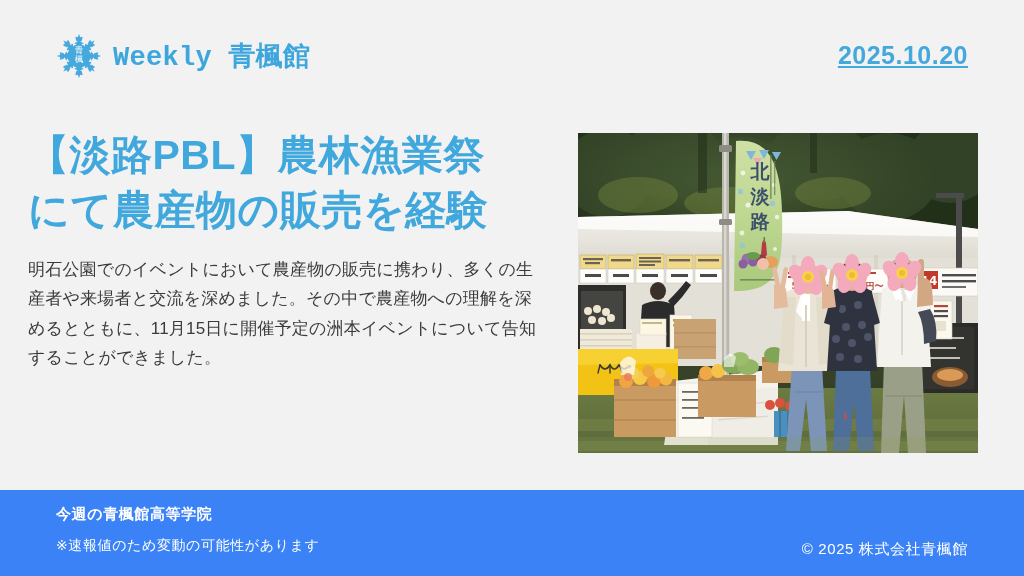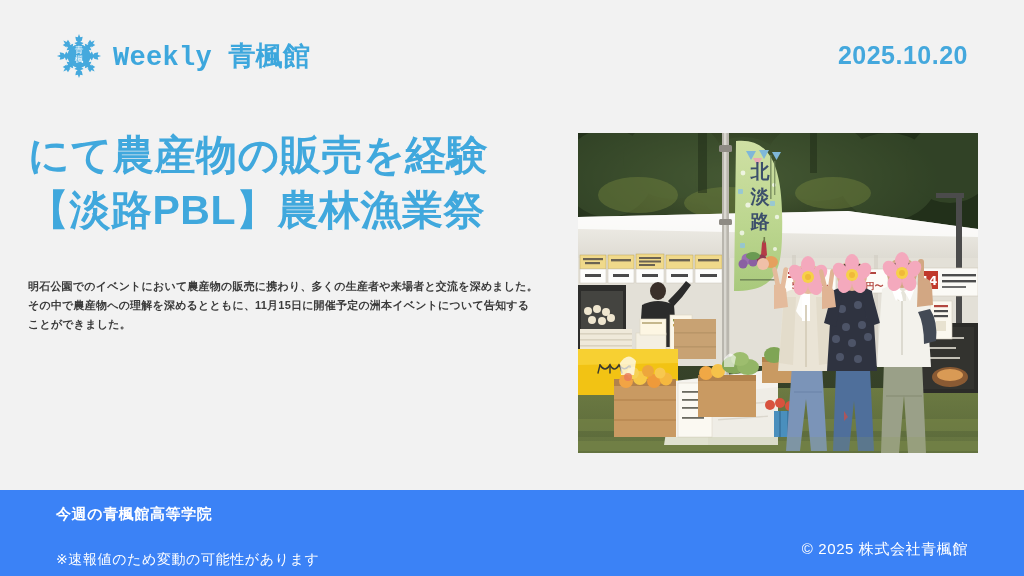--- a/index.html
+++ b/index.html
@@ -57,20 +57,21 @@
   }
 
   .header-date {
     position: absolute;
     right: 56px;
     top: 41px;
     font-size: 25px;
     font-weight: bold;
     color: #44a8dd;
     letter-spacing: 0.5px;
+    text-decoration: underline;
   }
 
   
   .main {
     position: absolute;
     left: 0;
     top: 110px;
     width: 1024px;
     height: 380px;
   }
@@ -85,27 +86,26 @@
   .headline {
     font-size: 41px;
     font-weight: bold;
     color: #40a8dd;
     line-height: 1.33;
     letter-spacing: 0.5px;
   }
   .headline .ln { display: block; white-space: nowrap; }
 
   .body-text {
-    margin-top: 40px;
-    font-size: 11px;
+    margin-top: 18px;
+    font-size: 17px;
     line-height: 1.72;
     color: #3b3b3b;
     letter-spacing: 0.2px;
     width: 512px;
-    font-weight: bold;
   }
 
   
   .photo {
     position: absolute;
     left: 578px;
     top: 23px;
     width: 400px;
     height: 320px;
     overflow: hidden;
@@ -129,21 +129,21 @@
     top: 13px;
   }
   .footer-title {
     font-size: 15px;
     font-weight: bold;
     color: #ffffff;
     letter-spacing: 0.6px;
     line-height: 1.5;
   }
   .footer-note {
-    margin-top: 23px;
+    margin-top: 9px;
     font-size: 14px;
     color: #ffffff;
     letter-spacing: 0.6px;
     line-height: 1.5;
   }
 
   .footer-copyright {
     position: absolute;
     right: 56px;
     bottom: 17px;
@@ -186,22 +186,22 @@
       <span class="brand-name">Weekly 青楓館</span>
     </div>
 
     <div class="header-date">2025.10.20</div>
   </div>
 
   <div class="main">
 
     <div class="copy">
       <h1 class="headline">
+        <span class="ln">【淡路PBL】農林漁業祭</span>
         <span class="ln">にて農産物の販売を経験</span>
-        <span class="ln">【淡路PBL】農林漁業祭</span>
       </h1>
       <p class="body-text">明石公園でのイベントにおいて農産物の販売に携わり、多くの生産者や来場者と交流を深めました。その中で農産物への理解を深めるとともに、11月15日に開催予定の洲本イベントについて告知することができました。</p>
     </div>
 
     <div class="photo">
       <svg width="400" height="320" viewBox="0 0 400 320" aria-hidden="true">
         <defs>
           <linearGradient id="skyG" x1="0" y1="0" x2="0" y2="1">
             <stop offset="0%" stop-color="#4d5a3c"></stop>
             <stop offset="100%" stop-color="#2f3a22"></stop>

